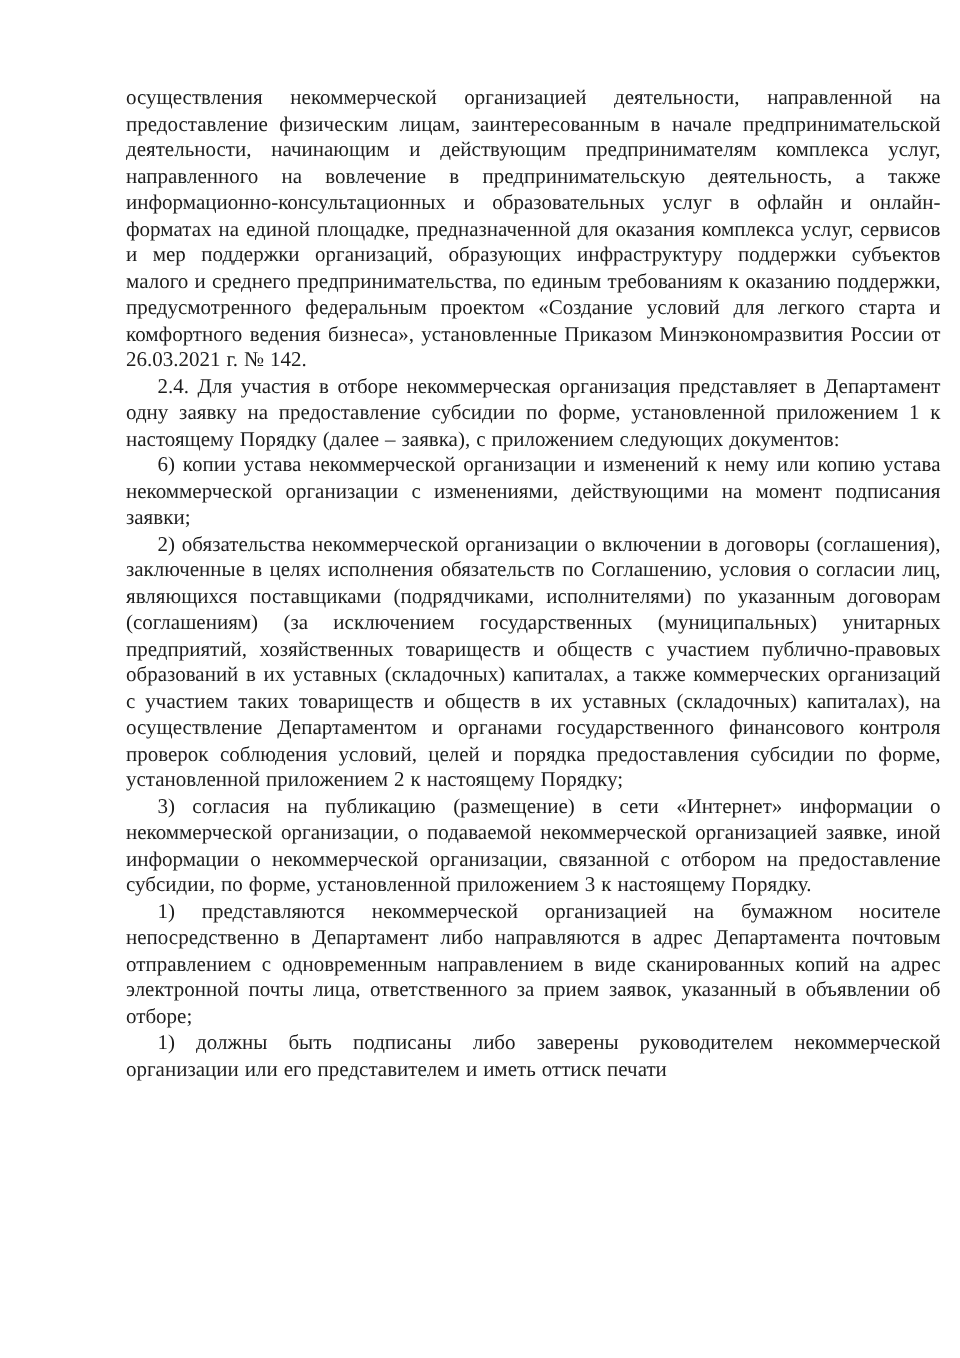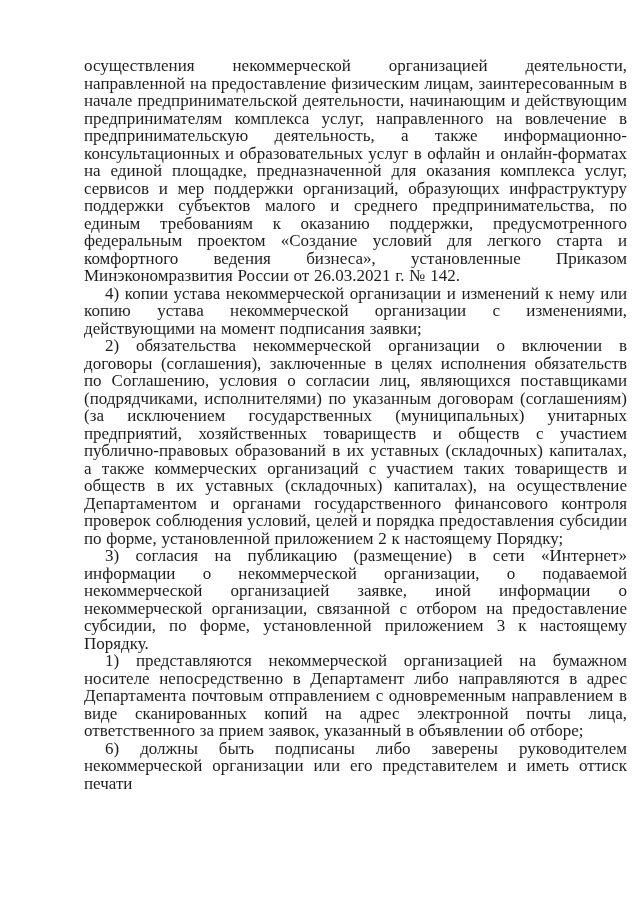--- a/index.html
+++ b/index.html
@@ -16,36 +16,37 @@
     box-sizing: border-box;
     width: 640px;
     height: 905px;
     background: #ffffff;
     padding: 57px 13px 20px 84px;
   }
   .doc-text p {
     margin: 0;
     padding: 0;
     font-family: "Liberation Serif", "DejaVu Serif", serif;
-    font-size: 17px;
+    font-size: 14px;
     line-height: 17.5px;
     color: #1d1d1d;
     text-align: justify;
     text-align-last: left;
     word-spacing: 0.5px;
   }
   .doc-text p.indent {
     text-indent: 21px;
   }
 </style>
 </head>
 <body>
 
 <div class="page">
   <div class="doc-text">
     <p>осуществления некоммерческой организацией деятельности, направленной на предоставление физическим лицам, заинтересованным в начале предпринимательской деятельности, начинающим и действующим предпринимателям комплекса услуг, направленного на вовлечение в предпринимательскую деятельность, а также информационно-консультационных и образовательных услуг в офлайн и онлайн-форматах на единой площадке, предназначенной для оказания комплекса услуг, сервисов и мер поддержки организаций, образующих инфраструктуру поддержки субъектов малого и среднего предпринимательства, по единым требованиям к оказанию поддержки, предусмотренного федеральным проектом «Создание условий для легкого старта и комфортного ведения бизнеса», установленные Приказом Минэкономразвития России от 26.03.2021 г. № 142.</p>
-    <p class="indent">4) копии устава некоммерческой организации и изменений к нему или копию устава некоммерческой организации с изменениями, действующими на момент подписания заявки;</p>
+    <p class="indent">2.4. Для участия в отборе некоммерческая организация представляет в Департамент одну заявку на предоставление субсидии по форме, установленной приложением 1 к настоящему Порядку (далее – заявка), с приложением следующих документов:</p>
+    <p class="indent">6) копии устава некоммерческой организации и изменений к нему или копию устава некоммерческой организации с изменениями, действующими на момент подписания заявки;</p>
     <p class="indent">2) обязательства некоммерческой организации о включении в договоры (соглашения), заключенные в целях исполнения обязательств по Соглашению, условия о согласии лиц, являющихся поставщиками (подрядчиками, исполнителями) по указанным договорам (соглашениям) (за исключением государственных (муниципальных) унитарных предприятий, хозяйственных товариществ и обществ с участием публично-правовых образований в их уставных (складочных) капиталах, а также коммерческих организаций с участием таких товариществ и обществ в их уставных (складочных) капиталах), на осуществление Департаментом и органами государственного финансового контроля проверок соблюдения условий, целей и порядка предоставления субсидии по форме, установленной приложением 2 к настоящему Порядку;</p>
     <p class="indent">3) согласия на публикацию (размещение) в сети «Интернет» информации о некоммерческой организации, о подаваемой некоммерческой организацией заявке, иной информации о некоммерческой организации, связанной с отбором на предоставление субсидии, по форме, установленной приложением 3 к настоящему Порядку.</p>
     <p class="indent">1) представляются некоммерческой организацией на бумажном носителе непосредственно в Департамент либо направляются в адрес Департамента почтовым отправлением с одновременным направлением в виде сканированных копий на адрес электронной почты лица, ответственного за прием заявок, указанный в объявлении об отборе;</p>
-    <p class="indent">6) должны быть подписаны либо заверены руководителем некоммерческой организации или его представителем и иметь оттиск печати</p>
+    <p class="indent">1) должны быть подписаны либо заверены руководителем некоммерческой организации или его представителем и иметь оттиск печати</p>
   </div>
 </div>
 
 </body></html>

